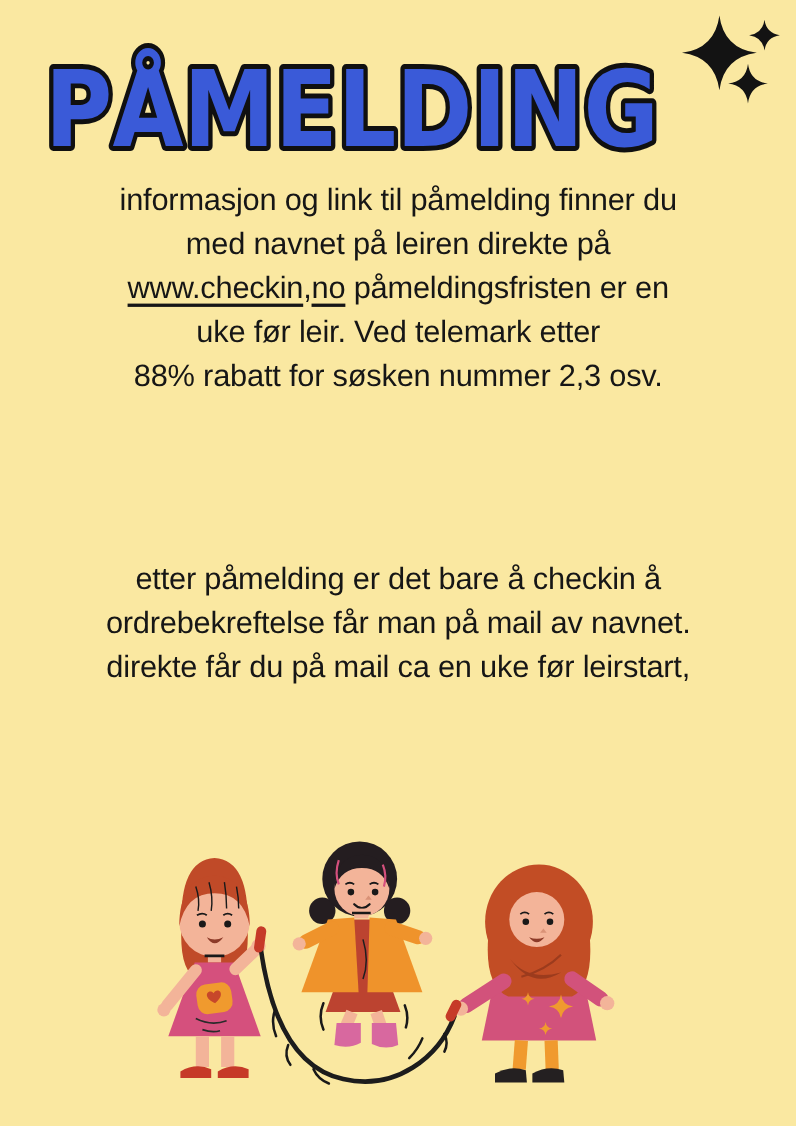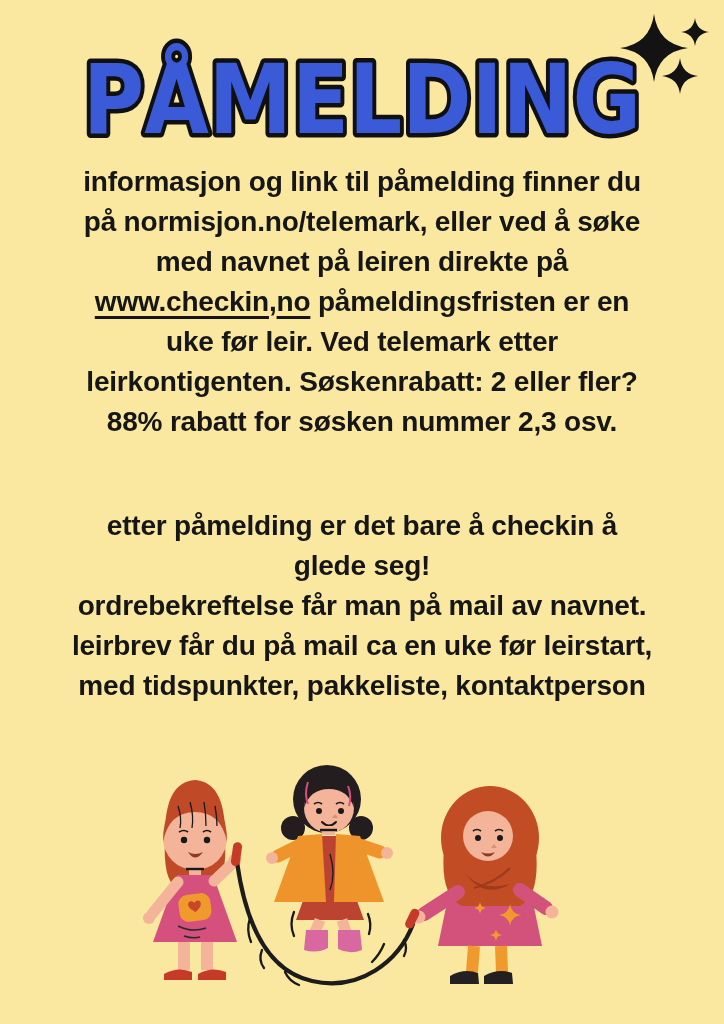--- a/index.html
+++ b/index.html
@@ -1,29 +1,29 @@
 <!DOCTYPE html>
 <html><head>
 <meta charset="utf-8">
 <style>
   html,body{margin:0;padding:0;background:#ddd;}
   .page{
     position:relative;width:724px;height:1024px;background:#FAE8A1;
     font-family:"Liberation Sans",sans-serif;color:#161616;overflow:hidden;
   }
-  .title-wrap{position:absolute;top:36px;left:0;width:100%;text-align:center;}
+  .title-wrap{position:absolute;top:36px;left:0;width:100%;text-align:left;}
   .title-svg{width:640px;height:116px;}
   .title-svg text{
     font-family:"DejaVu Sans","Liberation Sans",sans-serif;
     font-weight:bold;
   }
   .sparkles{position:absolute;top:10px;right:14px;width:114px;height:118px;}
   .para{
     position:absolute;left:20px;right:20px;text-align:center;
-    font-weight:700;font-size:28px;line-height:40px;letter-spacing:-0.2px;
+    font-weight:400;font-size:28px;line-height:40px;letter-spacing:-0.2px;
   }
   .para1{top:162px;}
   .para2{top:506px;}
   .line{white-space:nowrap;}
   .link{
     text-decoration:underline;
     text-decoration-thickness:2.5px;
     text-underline-offset:5px;
     color:inherit;cursor:pointer;
   }
@@ -41,34 +41,30 @@
   </svg>
 
   <div class="title-wrap">
     <svg class="title-svg" viewBox="0 0 640 116">
       <text x="320" y="97" text-anchor="middle" font-size="96" fill="#3A5AD8" stroke="#101010" stroke-width="9" paint-order="stroke fill" stroke-linejoin="round" textLength="558" lengthAdjust="spacingAndGlyphs">PÅMELDING</text>
     </svg>
   </div>
 
   <div class="para para1">
     <div class="line">informasjon og link til påmelding finner du</div>
-    <div class="line">på normisjon.no/telemark, eller ved å søke</div>
     <div class="line">med navnet på leiren direkte på</div>
     <div class="line"><span class="link">www.checkin</span><span>,</span><span class="link">no</span><span> påmeldingsfristen er en</span></div>
     <div class="line">uke før leir. Ved telemark etter</div>
-    <div class="line">leirkontigenten. Søskenrabatt: 2 eller fler?</div>
     <div class="line">88% rabatt for søsken nummer 2,3 osv.</div>
   </div>
 
   <div class="para para2">
     <div class="line">etter påmelding er det bare å checkin å</div>
-    <div class="line">glede seg!</div>
     <div class="line">ordrebekreftelse får man på mail av navnet.</div>
-    <div class="line">leirbrev får du på mail ca en uke før leirstart,</div>
-    <div class="line">med tidspunkter, pakkeliste, kontaktperson</div>
+    <div class="line">direkte får du på mail ca en uke før leirstart,</div>
   </div>
 
   <svg class="illustration" viewBox="0 0 480 266" role="img" aria-label="Three children playing jump rope">
 
     <g>
       <path fill="#C04A28" d="M 43,92 Q 41,32 73,30 Q 105,32 103,92 Q 105,128 92,138 L 54,138 Q 41,128 43,92 Z"></path>
       <circle cx="73" cy="88" r="32" fill="#F3B499"></circle>
       <path fill="#C04A28" d="M 41,92 Q 41,48 73,46 Q 105,48 105,92 Q 99,62 73,62 Q 47,62 41,92 Z"></path>
       <path d="M 56,56 Q 60,68 58,78" stroke="#1a1a1a" stroke-width="1.3" fill="none"></path>
       <path d="M 68,52 Q 72,66 70,78" stroke="#1a1a1a" stroke-width="1.3" fill="none"></path>

